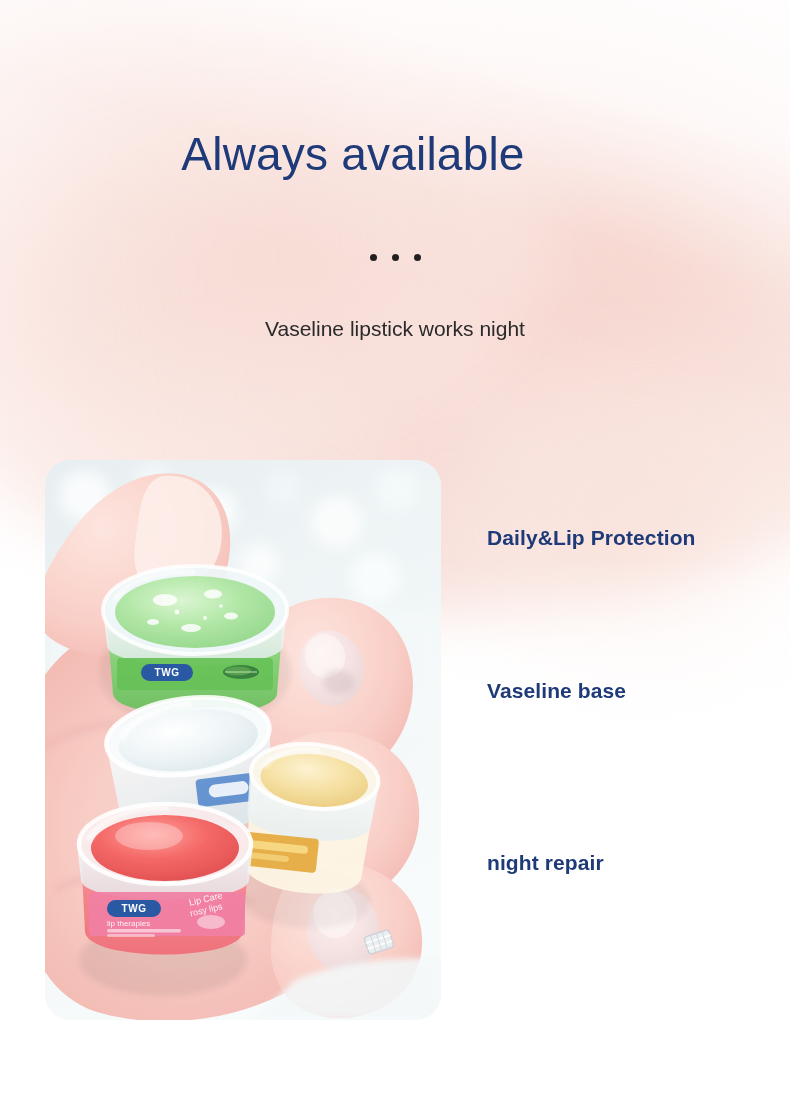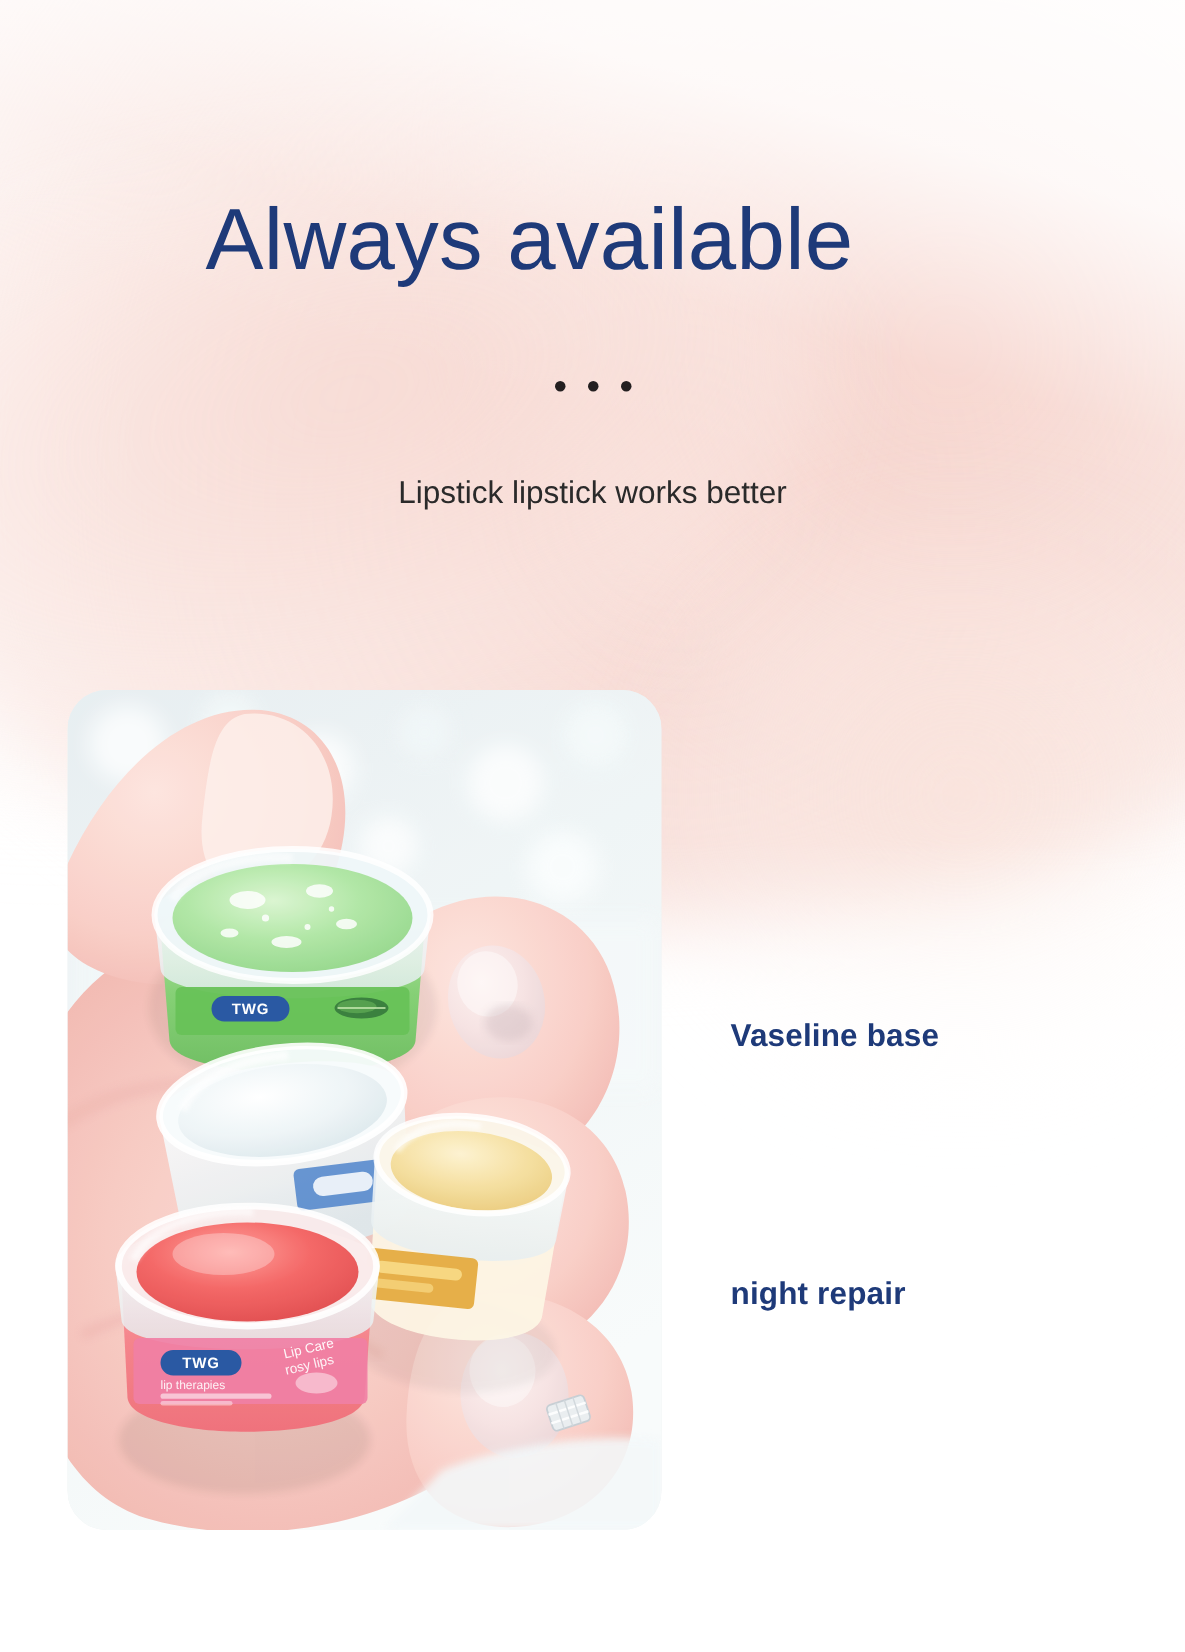--- a/index.html
+++ b/index.html
@@ -83,21 +83,21 @@
        rgba(255,255,255,0.72) 34%,
        rgba(255,255,255,0.98) 70%,
        #ffffff 100%);
   }
 
   
   .headline {
     position:absolute;
     left:0; top:131px; width:706px;
     text-align:center;
-    font-size:58px;
+    font-size:46px;
     font-weight:400;
     letter-spacing:0.2px;
     color:#1e3a79;
     line-height:1.0;
     white-space:nowrap;
   }
 
   
   .dots {
     position:absolute;
@@ -164,21 +164,21 @@
   </div>
 
   <div class="headline">Always available</div>
 
   <div class="dots">
     <span class="dot"></span>
     <span class="dot"></span>
     <span class="dot"></span>
   </div>
 
-  <div class="subtitle">Lipstick lipstick works better</div>
+  <div class="subtitle">Vaseline lipstick works night</div>
 
   <div class="photo">
     <svg viewBox="0 0 396 560" preserveAspectRatio="xMidYMid slice">
       <defs>
         <linearGradient id="bgTop" x1="0" y1="0" x2="0.4" y2="1">
           <stop offset="0%" stop-color="#e6eef1"></stop>
           <stop offset="45%" stop-color="#eff5f6"></stop>
           <stop offset="100%" stop-color="#f8fbfb"></stop>
         </linearGradient>
         <radialGradient id="palm" cx="45%" cy="52%" r="72%">
@@ -383,16 +383,17 @@
           <ellipse cx="166" cy="462" rx="14" ry="7" fill="#ffffff" opacity="0.45"></ellipse>
         </g>
       </g>
 
       <path d="M 250 520 C 300 500, 360 496, 396 500 L 396 560 L 210 560 Z" fill="#f3f8f9" opacity="0.9" filter="url(#soft)"></path>
 
       <rect x="0" y="0" width="396" height="560" fill="#ffffff" opacity="0.06"></rect>
     </svg>
   </div>
 
+  <div class="feature f1">Daily&amp;Lip Protection</div>
   <div class="feature f2">Vaseline base</div>
   <div class="feature f3">night repair</div>
 
 </div>
 
 </body></html>

